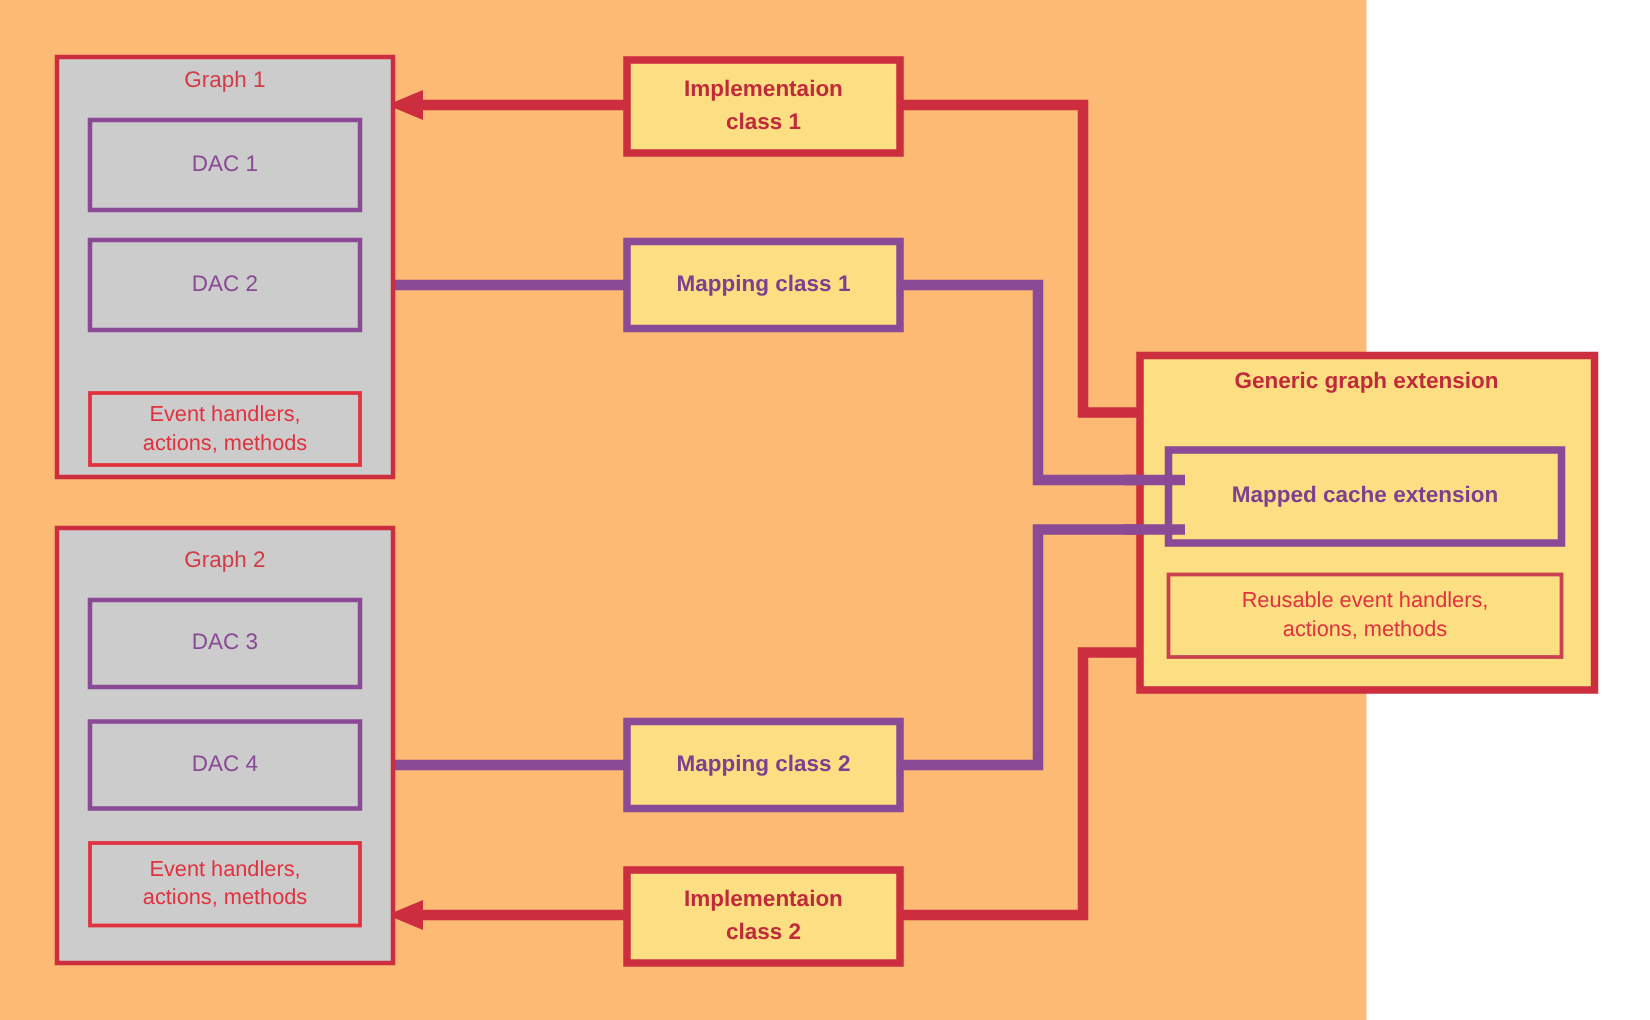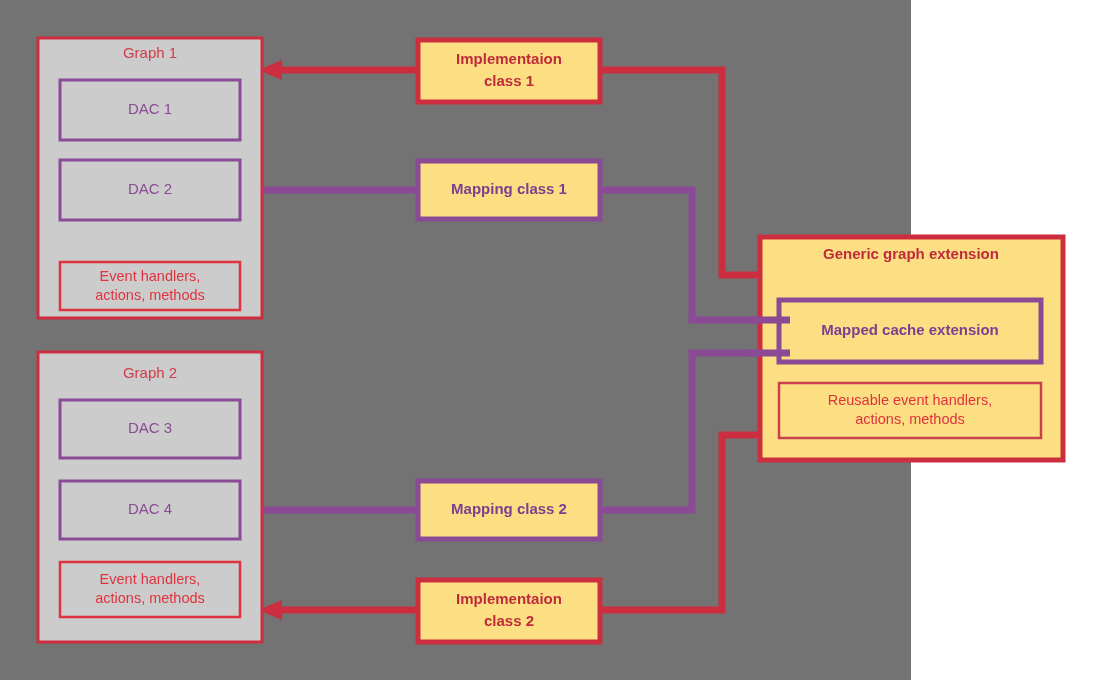--- a/index.html
+++ b/index.html
@@ -10,21 +10,21 @@
   body {
     width: 1100px;
     height: 680px;
     overflow: hidden;
     font-family: "Liberation Sans", sans-serif;
   }
   #diagram-root {
     position: relative;
     width: 911px;
     height: 680px;
-    background: #737373;
+    background: #fdba74;
   }
   svg.diagram {
     display: block;
     width: 1100px;
     height: 680px;
   }
   .lbl {
     font-family: "Liberation Sans", sans-serif;
     text-anchor: middle;
     dominant-baseline: middle;

